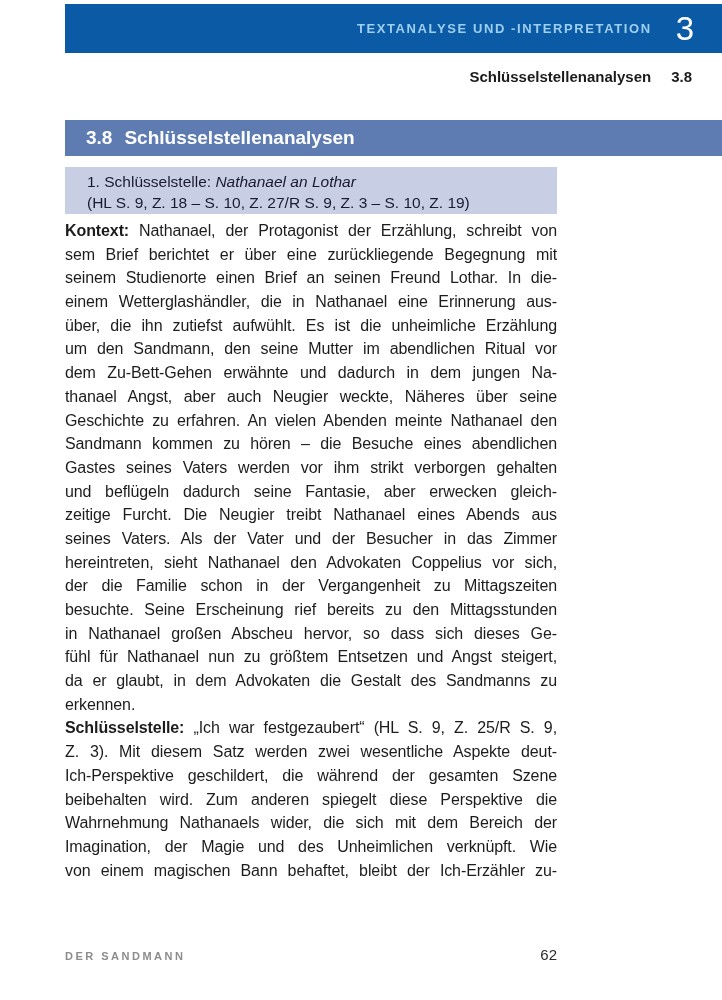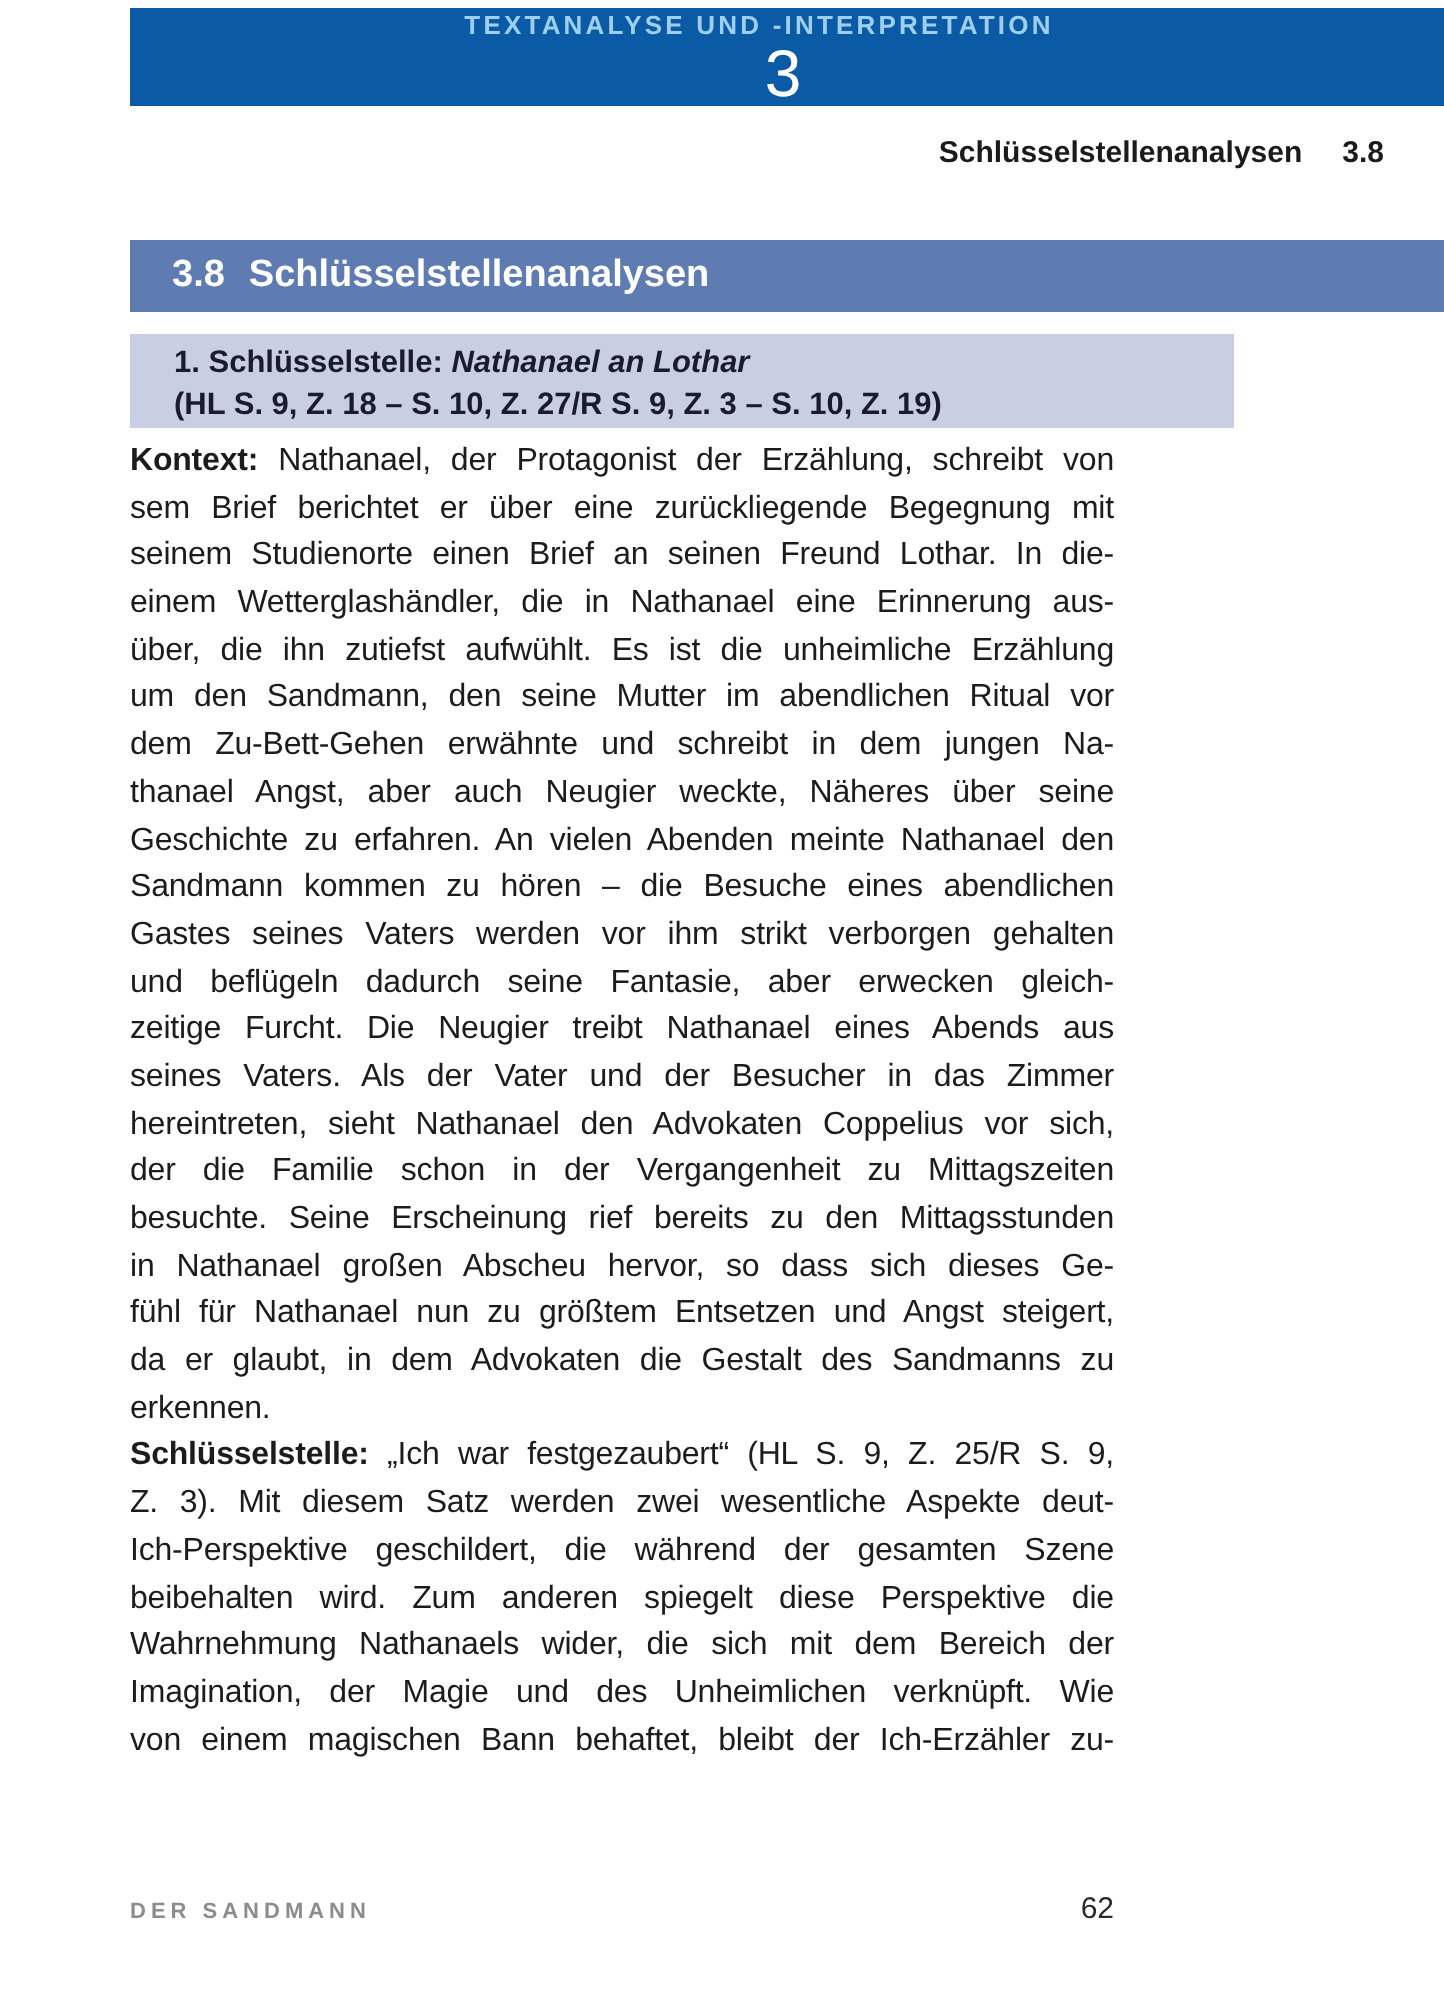--- a/index.html
+++ b/index.html
@@ -17,21 +17,21 @@
     width:722px;height:1000px;
     background:#ffffff;
     font-family:"Liberation Sans", sans-serif;
     overflow:hidden;
   }
   
   .topbar{
     position:absolute;left:65px;top:4px;right:0;height:49px;
     background:var(--c-topbar);
     display:flex;align-items:center;justify-content:flex-end;
-    padding-right:28px;box-sizing:border-box;flex-direction:column;
+    padding-right:28px;box-sizing:border-box;
   }
   .topbar-title{
     color:var(--c-topbar-title);
     font-size:13px;font-weight:bold;letter-spacing:1.6px;
   }
   .topbar-num{
     color:#ffffff;font-size:33px;font-weight:400;margin-left:24px;line-height:1;
   }
   
   .breadcrumb{
@@ -44,26 +44,26 @@
   .section-bar{
     position:absolute;left:65px;top:120px;right:0;height:36px;
     background:var(--c-sectionbar);
     display:flex;align-items:center;
     padding-left:21px;box-sizing:border-box;
     color:#ffffff;font-size:19px;font-weight:bold;
   }
   .section-bar .sec-title{margin-left:12px;}
   
   .keybox{
-    position:absolute;left:65px;top:167px;width:552px;height:47px;
+    position:absolute;left:65px;top:167px;width:492px;height:47px;
     background:var(--c-keybox);
     box-sizing:border-box;
     padding:4px 0 0 22px;
     color:var(--c-keytext);
-    font-size:15.5px;font-weight:bold;line-height:21px;
+    font-size:15.5px;font-weight:normal;line-height:21px;
   }
   .keybox i{font-style:italic;}
   
   .body-text{
     position:absolute;left:65px;top:219px;width:492px;
     color:var(--c-text);
     font-size:16px;
   }
   .line{
     height:23.7px;line-height:23.7px;
@@ -113,21 +113,21 @@
     <div class="keybox-line2">(HL S. 9, Z. 18 – S. 10, Z. 27/R S. 9, Z. 3 – S. 10, Z. 19)</div>
   </div>
 
   <div class="body-text" id="bodyText">
       <div class="line"><b>Kontext:</b> Nathanael, der Protagonist der Erzählung, schreibt von</div>
       <div class="line">sem Brief berichtet er über eine zurückliegende Begegnung mit</div>
       <div class="line">seinem Studienorte einen Brief an seinen Freund Lothar. In die-</div>
       <div class="line">einem Wetterglashändler, die in Nathanael eine Erinnerung aus-</div>
       <div class="line">über, die ihn zutiefst aufwühlt. Es ist die unheimliche Erzählung</div>
       <div class="line">um den Sandmann, den seine Mutter im abendlichen Ritual vor</div>
-      <div class="line">dem Zu-Bett-Gehen erwähnte und schreibt in dem jungen Na-</div>
+      <div class="line">dem Zu-Bett-Gehen erwähnte und dadurch in dem jungen Na-</div>
       <div class="line">thanael Angst, aber auch Neugier weckte, Näheres über seine</div>
       <div class="line">Geschichte zu erfahren. An vielen Abenden meinte Nathanael den</div>
       <div class="line">Sandmann kommen zu hören – die Besuche eines abendlichen</div>
       <div class="line">Gastes seines Vaters werden vor ihm strikt verborgen gehalten</div>
       <div class="line">und beflügeln dadurch seine Fantasie, aber erwecken gleich-</div>
       <div class="line">zeitige Furcht. Die Neugier treibt Nathanael eines Abends aus</div>
       <div class="line">seines Vaters. Als der Vater und der Besucher in das Zimmer</div>
       <div class="line">hereintreten, sieht Nathanael den Advokaten Coppelius vor sich,</div>
       <div class="line">der die Familie schon in der Vergangenheit zu Mittagszeiten</div>
       <div class="line">besuchte. Seine Erscheinung rief bereits zu den Mittagsstunden</div>

